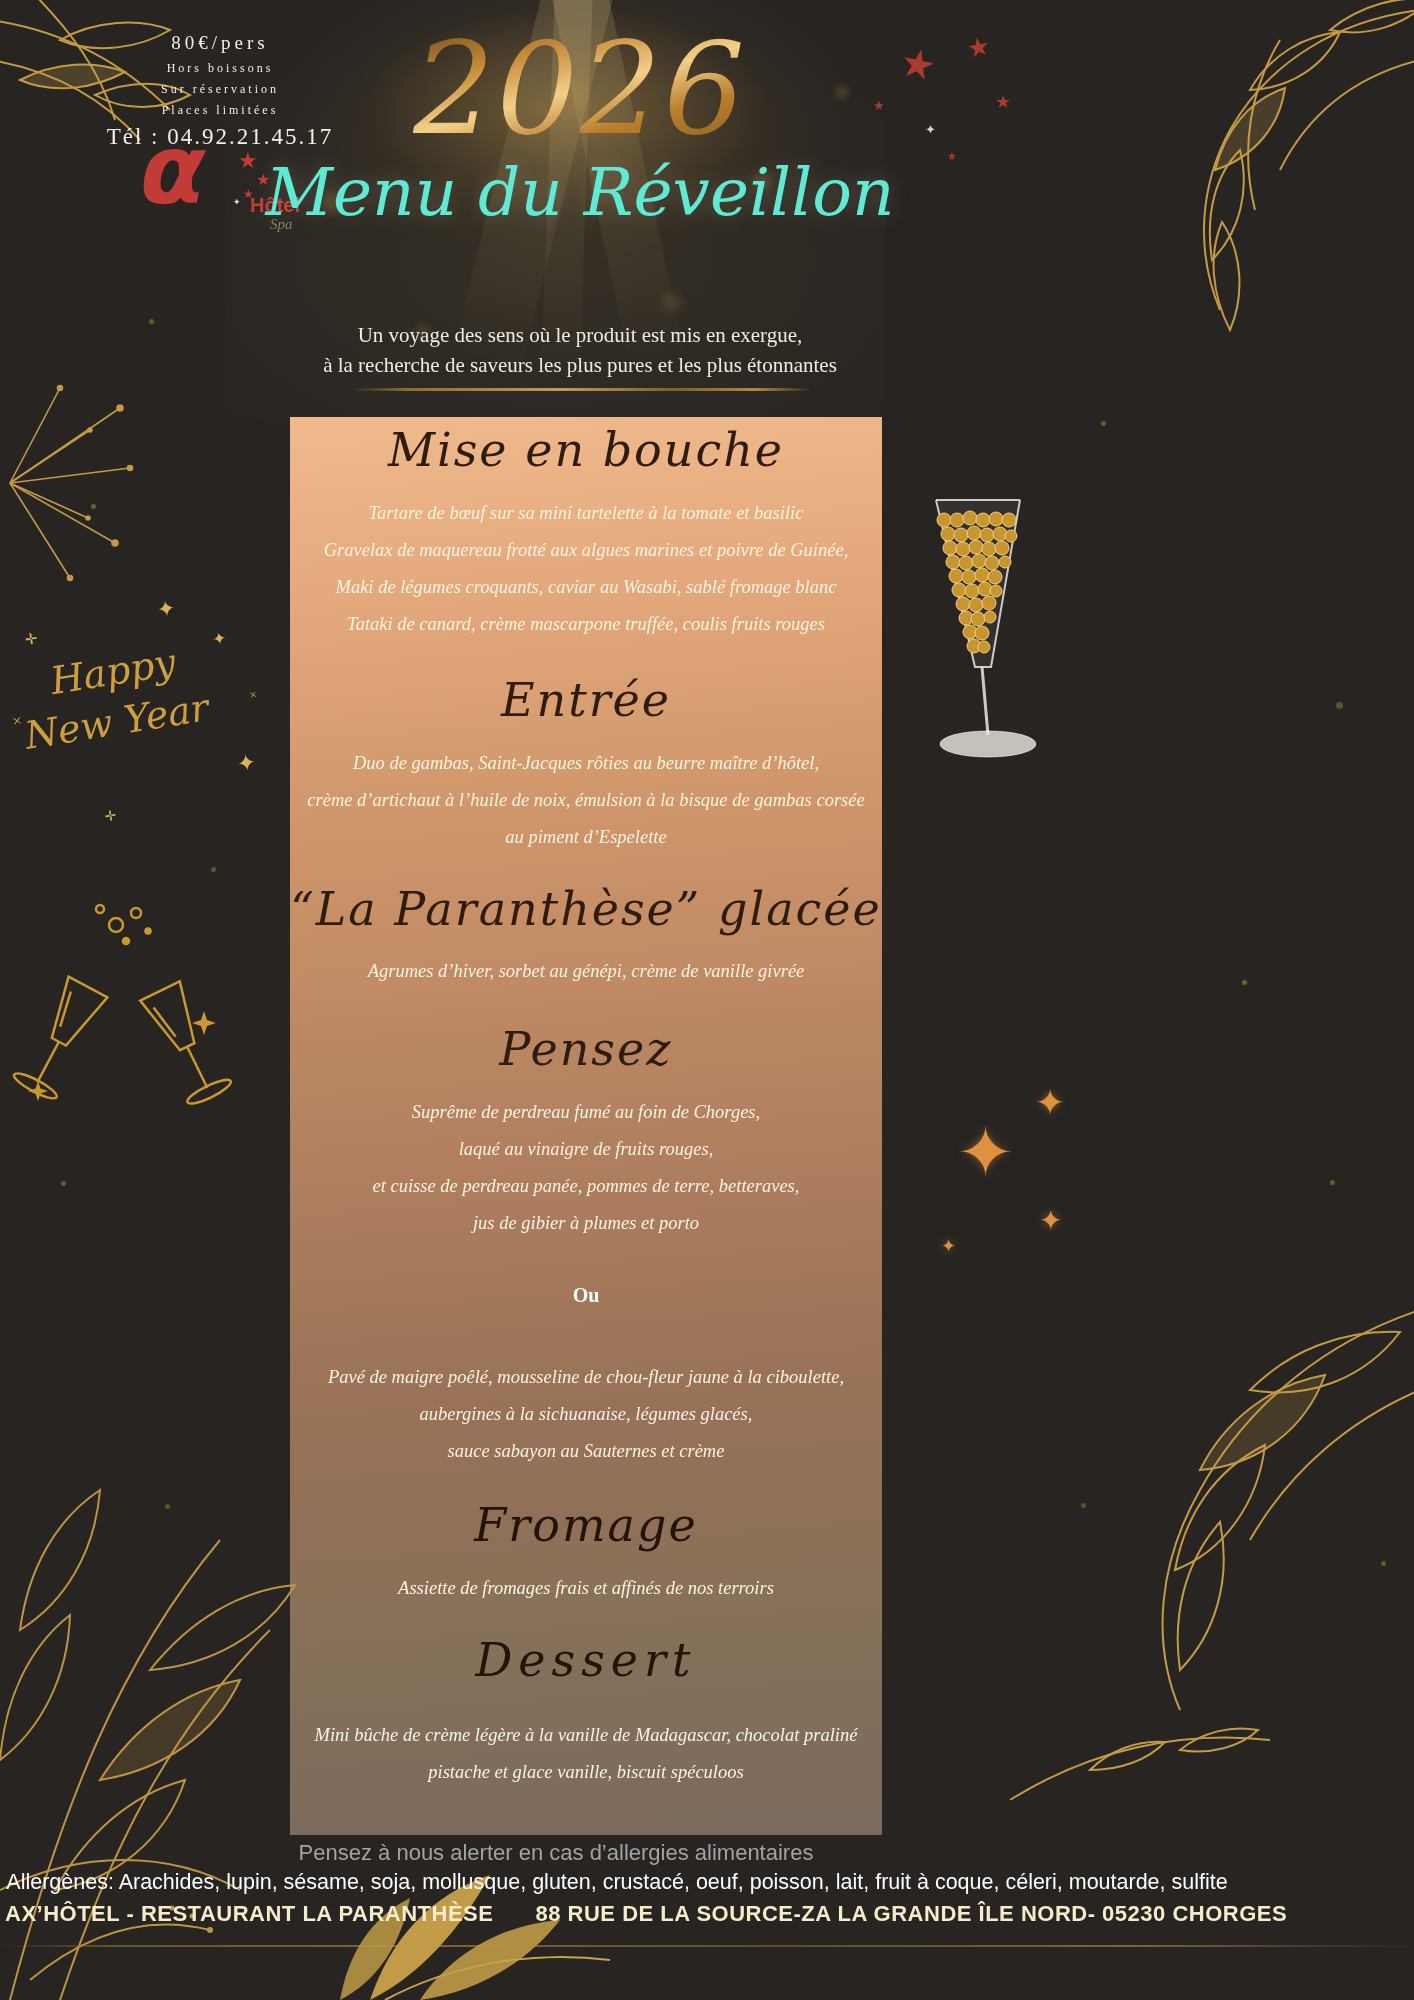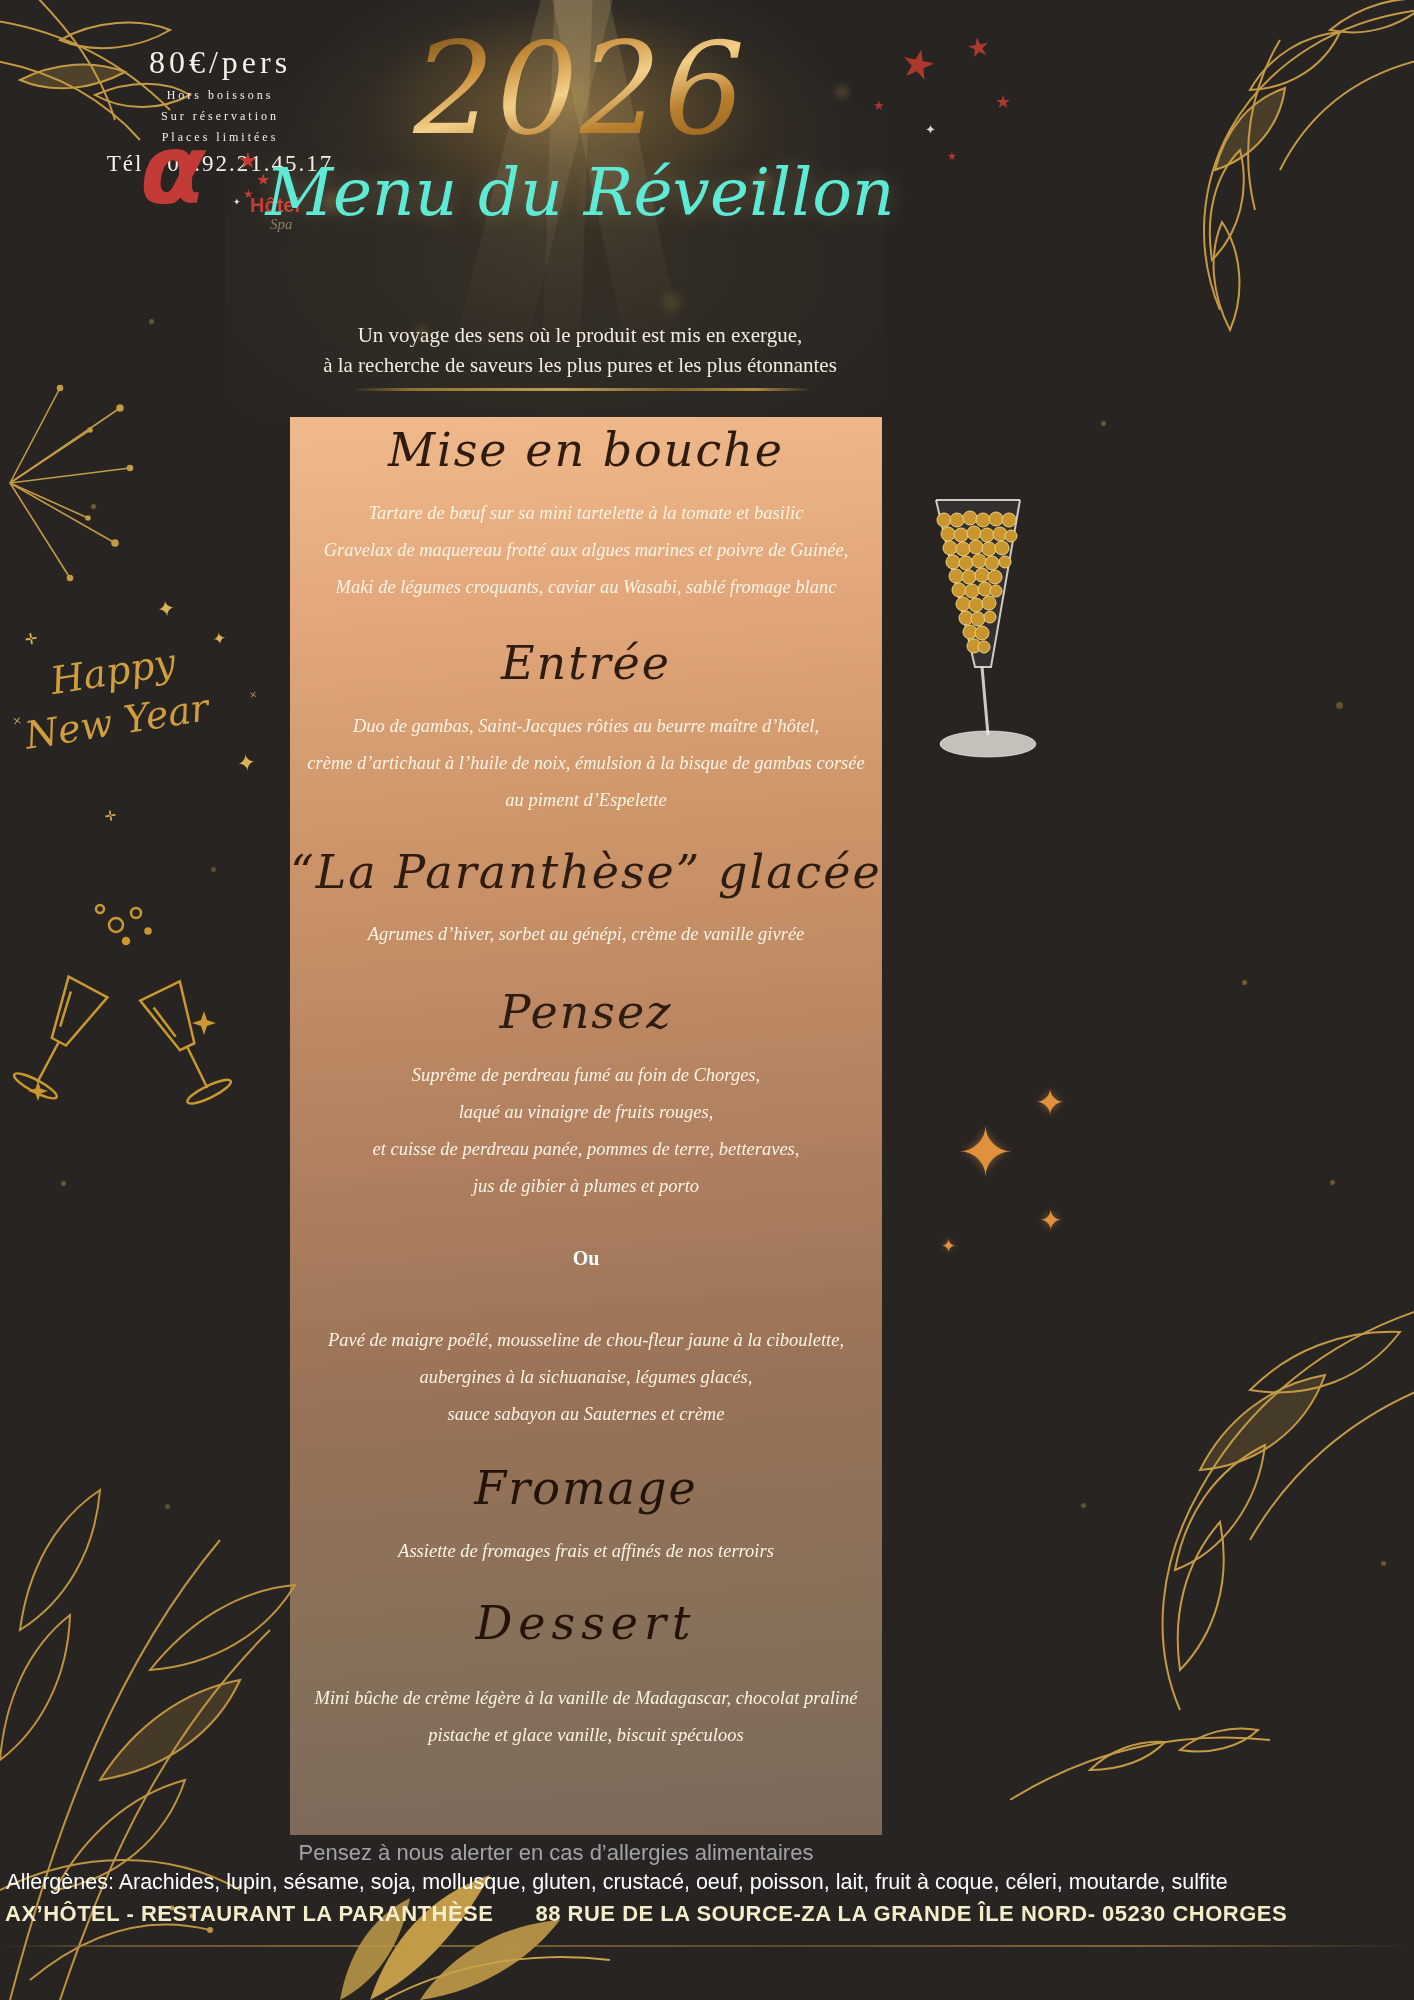--- a/index.html
+++ b/index.html
@@ -16,21 +16,21 @@
   .ray.r1{left:498px;top:-20px;transform:rotate(14deg);}
   .ray.r2{left:590px;top:-20px;transform:rotate(-12deg);width:56px;}
   .ray.r3{left:548px;top:-10px;transform:rotate(2deg);width:38px;}
   .bokeh{position:absolute;left:240px;top:0;width:4px;height:4px;border-radius:50%;
     box-shadow:90px 200px 10px 8px rgba(190,150,70,.22),330px 90px 14px 10px rgba(210,170,90,.16),
       520px 180px 8px 6px rgba(200,160,80,.25),430px 300px 10px 7px rgba(190,150,70,.18),
       180px 330px 7px 5px rgba(190,150,70,.18),600px 90px 6px 5px rgba(200,160,80,.2);}
 
   
   .info{position:absolute;left:105px;top:32px;width:230px;text-align:center;color:#f4f0e6;}
-  .info .price{font-size:32px;letter-spacing:4px;margin-bottom:4px;margin-top:12px;}
+  .info .price{font-size:19px;letter-spacing:4px;margin-bottom:4px;}
   .info .note{font-size:12px;letter-spacing:3px;line-height:21px;}
   .info .phone{font-size:23px;letter-spacing:2px;margin-top:3px;white-space:nowrap;}
 
   .logo{position:absolute;left:140px;top:148px;width:180px;height:100px;}
   .logo .alpha{position:absolute;left:0px;top:-26px;font-size:96px;line-height:1;
     font-family:"DejaVu Sans",sans-serif;font-style:italic;font-weight:bold;color:#c23b36;}
   .logo .lstar1{position:absolute;left:98px;top:2px;color:#c23b36;font-size:22px;}
   .logo .lstar2{position:absolute;left:116px;top:24px;color:#c23b36;font-size:16px;}
   .logo .lstar3{position:absolute;left:103px;top:40px;color:#c23b36;font-size:12px;}
   .logo .lstar4{position:absolute;left:93px;top:50px;color:#ece5d6;font-size:9px;}
@@ -300,20 +300,21 @@
     <span class="glyph star4" style="left:6px;top:152px;font-size:18px;"></span>
   </div>
 
   <div class="panel">
     <div class="sections">
         <div class="menu-section">
           <div class="section-heading">Mise en bouche</div>
           <div class="menu-line">Tartare de bœuf sur sa mini tartelette à la tomate et basilic</div>
           <div class="menu-line">Gravelax de maquereau frotté aux algues marines et poivre de Guinée,</div>
           <div class="menu-line">Maki de légumes croquants, caviar au Wasabi, sablé fromage blanc</div>
+          <div class="menu-line">Tataki de canard, crème mascarpone truffée, coulis fruits rouges</div>
         </div>
         <div class="menu-section">
           <div class="section-heading">Entrée</div>
           <div class="menu-line">Duo de gambas, Saint-Jacques rôties au beurre maître d’hôtel,</div>
           <div class="menu-line">crème d’artichaut à l’huile de noix, émulsion à la bisque de gambas corsée</div>
           <div class="menu-line">au piment d’Espelette</div>
         </div>
         <div class="menu-section">
           <div class="section-heading">“La Paranthèse” glacée</div>
           <div class="menu-line">Agrumes d’hiver, sorbet au génépi, crème de vanille givrée</div>

